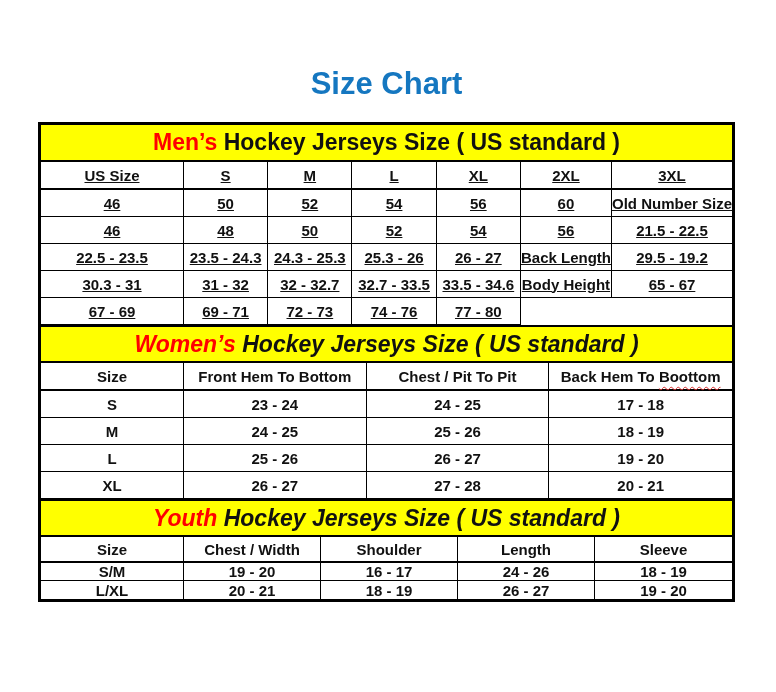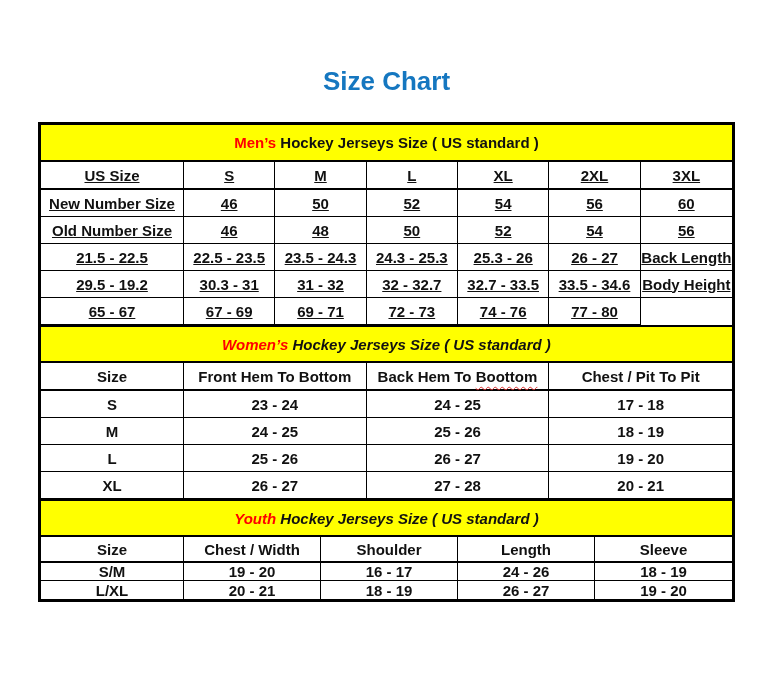--- a/index.html
+++ b/index.html
@@ -12,41 +12,41 @@
   }
   .sheet {
     position: relative;
     width: 776px; height: 692px;
     overflow: hidden;
   }
   .page-title {
     position: absolute;
     top: 66px; left: 38px; width: 697px;
     text-align: center;
-    font-size: 26px;
+    font-size: 31px;
     font-weight: bold;
     color: #1577c0;
     letter-spacing: 0px;
     margin: 0;
   }
   .size-table {
     position: absolute;
     left: 38px; top: 122px;
     width: 697px;
     border: 3px solid #000000;
     background: #ffffff;
   }
   .banner {
     display: flex;
     align-items: center;
     justify-content: center;
     background: #ffff00;
     height: 37px;
     border-bottom: 2px solid #000000;
-    font-size: 15px;
+    font-size: 23px;
     font-weight: bold;
     white-space: pre;
   }
   .banner.mid { border-top: 2px solid #000000; height: 38px; font-style: italic; }
   .banner .accent { color: #ff0000; }
   .grid { display: grid; }
   .grid-mens   { grid-template-columns: 143px repeat(6, 1fr); text-decoration: underline; }
   .grid-womens { grid-template-columns: 143px repeat(3, 1fr); }
   .grid-youth  { grid-template-columns: 143px repeat(4, 1fr); }
   .cell {
@@ -89,21 +89,20 @@
 
     <div class="grid grid-mens">
       <div class="cell hdr">US Size</div>
       <div class="cell hdr">S</div>
       <div class="cell hdr">M</div>
       <div class="cell hdr">L</div>
       <div class="cell hdr">XL</div>
       <div class="cell hdr">2XL</div>
       <div class="cell hdr">3XL</div>
 
-      <div class="cell">New Number Size</div>
       <div class="cell">46</div>
       <div class="cell">50</div>
       <div class="cell">52</div>
       <div class="cell">54</div>
       <div class="cell">56</div>
       <div class="cell">60</div>
 
       <div class="cell">Old Number Size</div>
       <div class="cell">46</div>
       <div class="cell">48</div>
@@ -134,22 +133,22 @@
       <div class="cell">72 - 73</div>
       <div class="cell">74 - 76</div>
       <div class="cell">77 - 80</div>
     </div>
 
     <div class="banner mid"><span class="accent">Women’s</span><span> Hockey Jerseys Size ( US standard )</span></div>
 
     <div class="grid grid-womens">
       <div class="cell hdr">Size</div>
       <div class="cell hdr">Front Hem To Bottom</div>
+      <div class="cell hdr">Chest / Pit To Pit</div>
       <div class="cell hdr"><span>Back Hem To </span><span class="squiggle">Boottom</span></div>
-      <div class="cell hdr">Chest / Pit To Pit</div>
 
       <div class="cell">S</div>
       <div class="cell">23 - 24</div>
       <div class="cell">24 - 25</div>
       <div class="cell">17 - 18</div>
 
       <div class="cell">M</div>
       <div class="cell">24 - 25</div>
       <div class="cell">25 - 26</div>
       <div class="cell">18 - 19</div>

